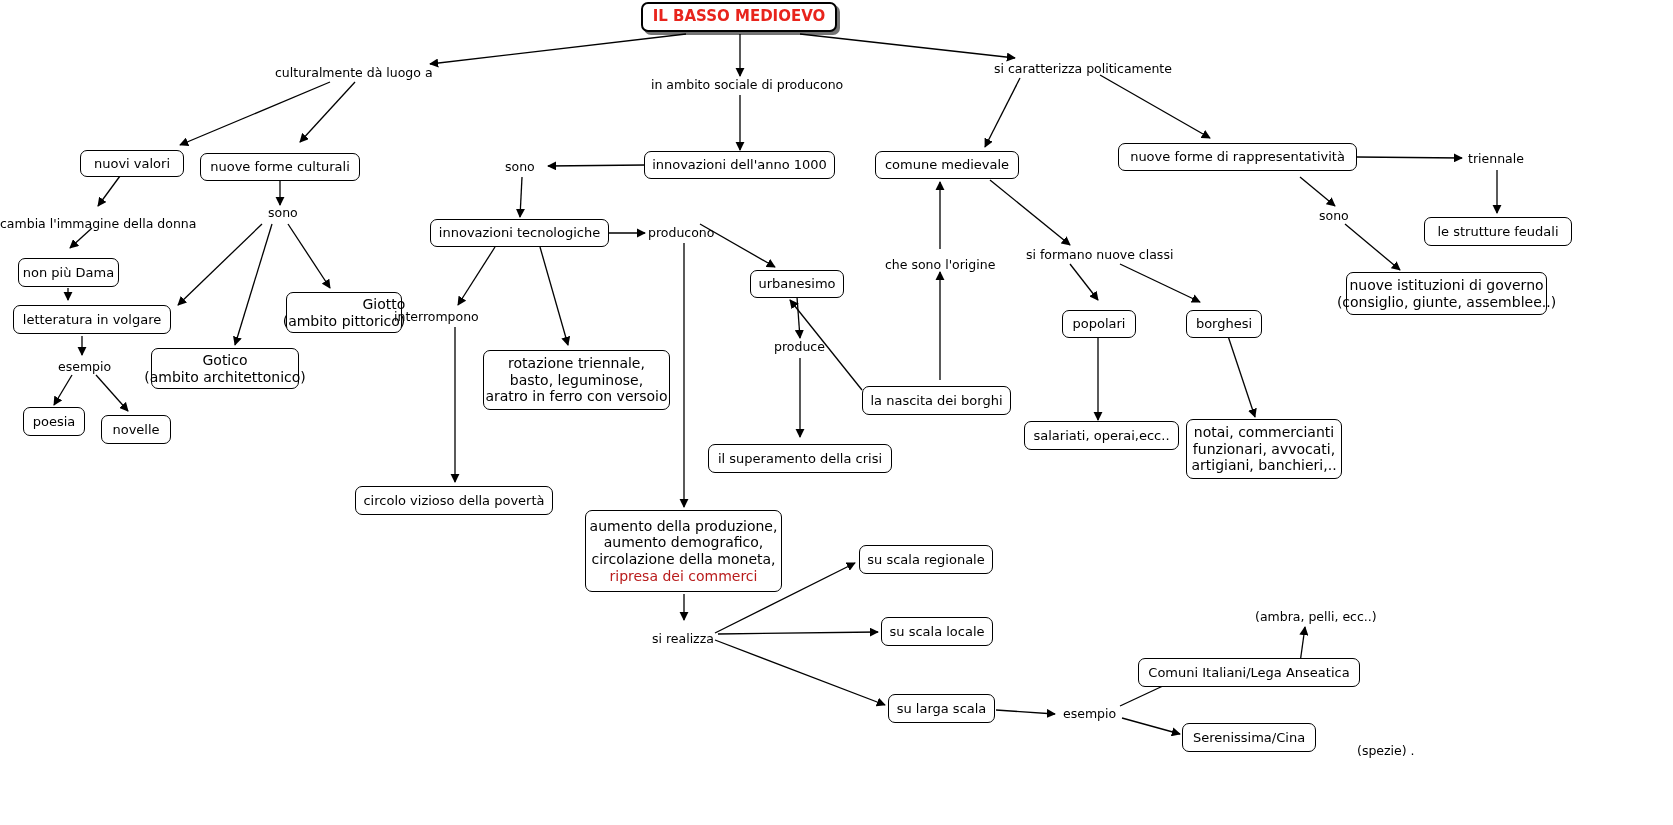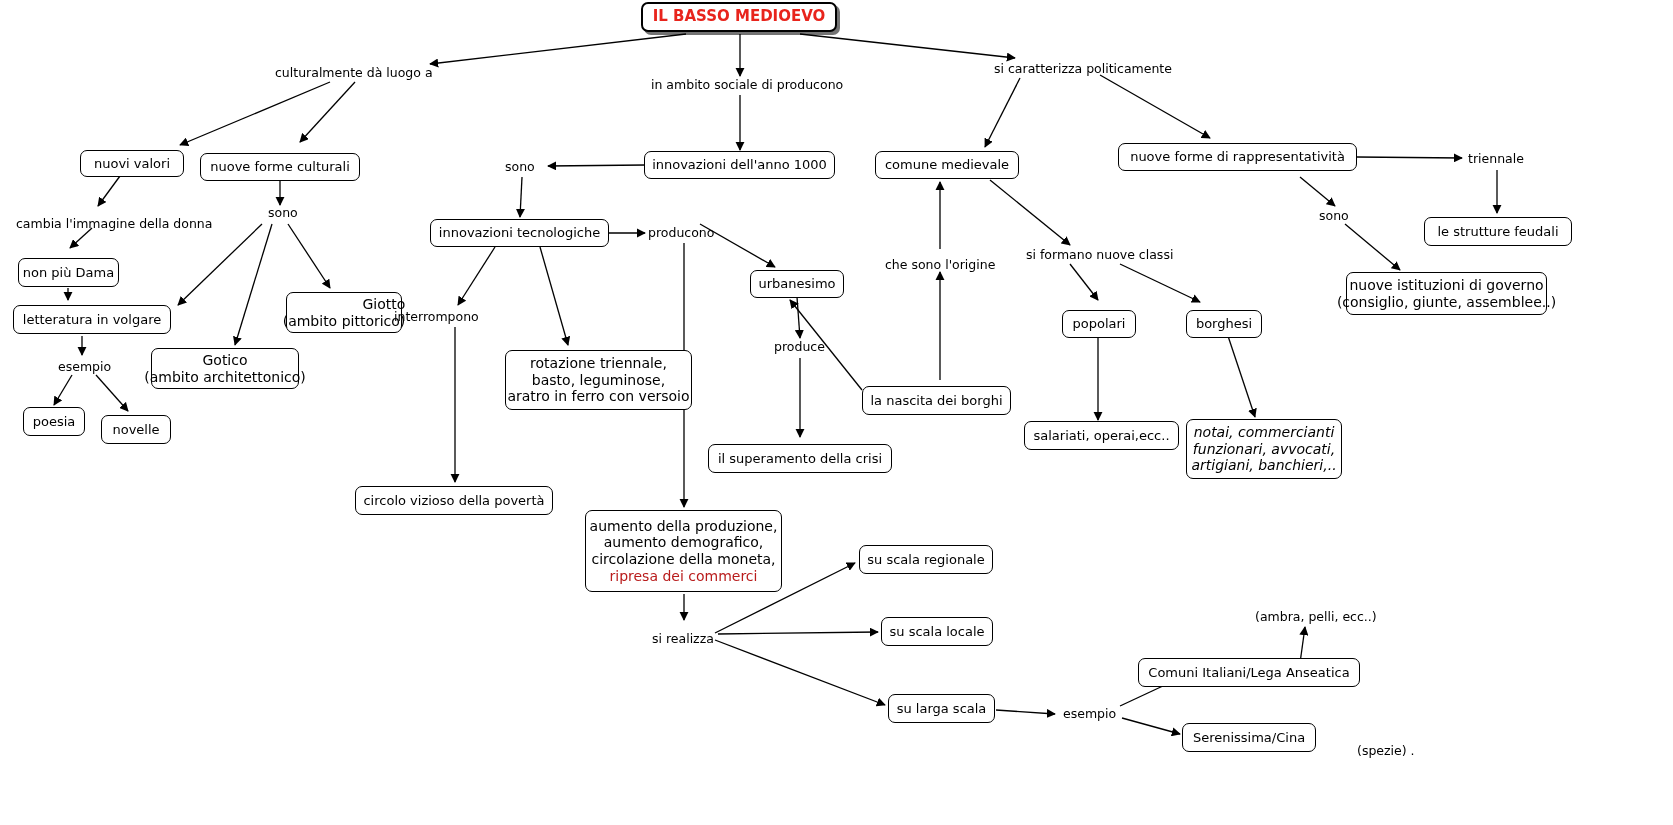--- a/index.html
+++ b/index.html
@@ -160,57 +160,57 @@
   <div class="node" style="left:23px; top:407px; width:62px; height:29px;">poesia</div>
   <div class="node" style="left:101px; top:415px; width:70px; height:29px;">novelle</div>
   <div class="node" style="left:151px; top:348px; width:148px; height:41px; font-size:14px;">Gotico
 (ambito architettonico)</div>
   <div class="node" style="left:286px; top:292px; width:116px; height:41px; font-size:14px;text-align:right;">Giotto
 (ambito pittorico)</div>
 
   <div class="node" style="left:644px; top:151px; width:191px; height:28px;">innovazioni dell'anno 1000</div>
   <div class="node" style="left:430px; top:219px; width:179px; height:28px;">innovazioni tecnologiche</div>
   <div class="node" style="left:355px; top:486px; width:198px; height:29px;">circolo vizioso della povertà</div>
-  <div class="node" style="left:483px; top:350px; width:187px; height:60px; font-size:14px;margin-left:22px;">rotazione triennale,
+  <div class="node" style="left:483px; top:350px; width:187px; height:60px; font-size:14px;">rotazione triennale,
 basto, leguminose,
 aratro in ferro con versoio</div>
   <div class="node" style="left:750px; top:270px; width:94px; height:28px;">urbanesimo</div>
   <div class="node" style="left:708px; top:444px; width:184px; height:29px;">il superamento della crisi</div>
   <div class="node" style="left:862px; top:386px; width:149px; height:29px;">la nascita dei borghi</div>
 
   <div class="node two-tone" style="left:585px; top:510px; width:197px; height:82px; font-size:14px;">
     <span style="white-space:pre; text-align:center;">aumento della produzione,
 aumento demografico,
 circolazione della moneta,</span>
     <span class="red-line">ripresa dei commerci</span>
   </div>
 
   <div class="node" style="left:875px; top:151px; width:144px; height:28px;">comune medievale</div>
   <div class="node" style="left:1062px; top:310px; width:74px; height:28px;">popolari</div>
   <div class="node" style="left:1186px; top:310px; width:76px; height:28px;">borghesi</div>
   <div class="node" style="left:1024px; top:421px; width:155px; height:29px;">salariati, operai,ecc..</div>
-  <div class="node" style="left:1186px; top:419px; width:156px; height:60px; font-size:14px;font-style:italic;">notai, commercianti
+  <div class="node" style="left:1186px; top:419px; width:156px; height:60px; font-size:14px;">notai, commercianti
 funzionari, avvocati,
 artigiani, banchieri,..</div>
 
   <div class="node" style="left:1118px; top:143px; width:239px; height:28px;">nuove forme di rappresentatività</div>
   <div class="node" style="left:1424px; top:217px; width:148px; height:29px;">le strutture feudali</div>
   <div class="node" style="left:1346px; top:272px; width:201px; height:43px; font-size:14px;">nuove istituzioni di governo
 (consiglio, giunte, assemblee..)</div>
 
   <div class="node" style="left:859px; top:545px; width:134px; height:29px;">su scala regionale</div>
   <div class="node" style="left:881px; top:617px; width:112px; height:29px;">su scala locale</div>
   <div class="node" style="left:888px; top:694px; width:107px; height:29px;">su larga scala</div>
   <div class="node" style="left:1138px; top:658px; width:222px; height:29px;">Comuni Italiani/Lega Anseatica</div>
   <div class="node" style="left:1182px; top:723px; width:134px; height:29px;">Serenissima/Cina</div>
 
   <div class="label" style="left:275px; top:66px;">culturalmente dà luogo a</div>
   <div class="label" style="left:651px; top:78px;">in ambito sociale di producono</div>
   <div class="label" style="left:994px; top:62px;">si caratterizza politicamente</div>
-  <div class="label" style="left:0px; top:217px;padding-left:16px;">cambia l'immagine della donna</div>
+  <div class="label" style="left:0px; top:217px;">cambia l'immagine della donna</div>
   <div class="label" style="left:268px; top:206px;">sono</div>
   <div class="label" style="left:58px; top:360px;">esempio</div>
   <div class="label" style="left:505px; top:160px;">sono</div>
   <div class="label" style="left:648px; top:226px;">producono</div>
   <div class="label" style="left:394px; top:310px;">interrompono</div>
   <div class="label" style="left:774px; top:340px;">produce</div>
   <div class="label" style="left:885px; top:258px;">che sono l'origine</div>
   <div class="label" style="left:1026px; top:248px;">si formano nuove classi</div>
   <div class="label" style="left:1468px; top:152px;">triennale</div>
   <div class="label" style="left:1319px; top:209px;">sono</div>

